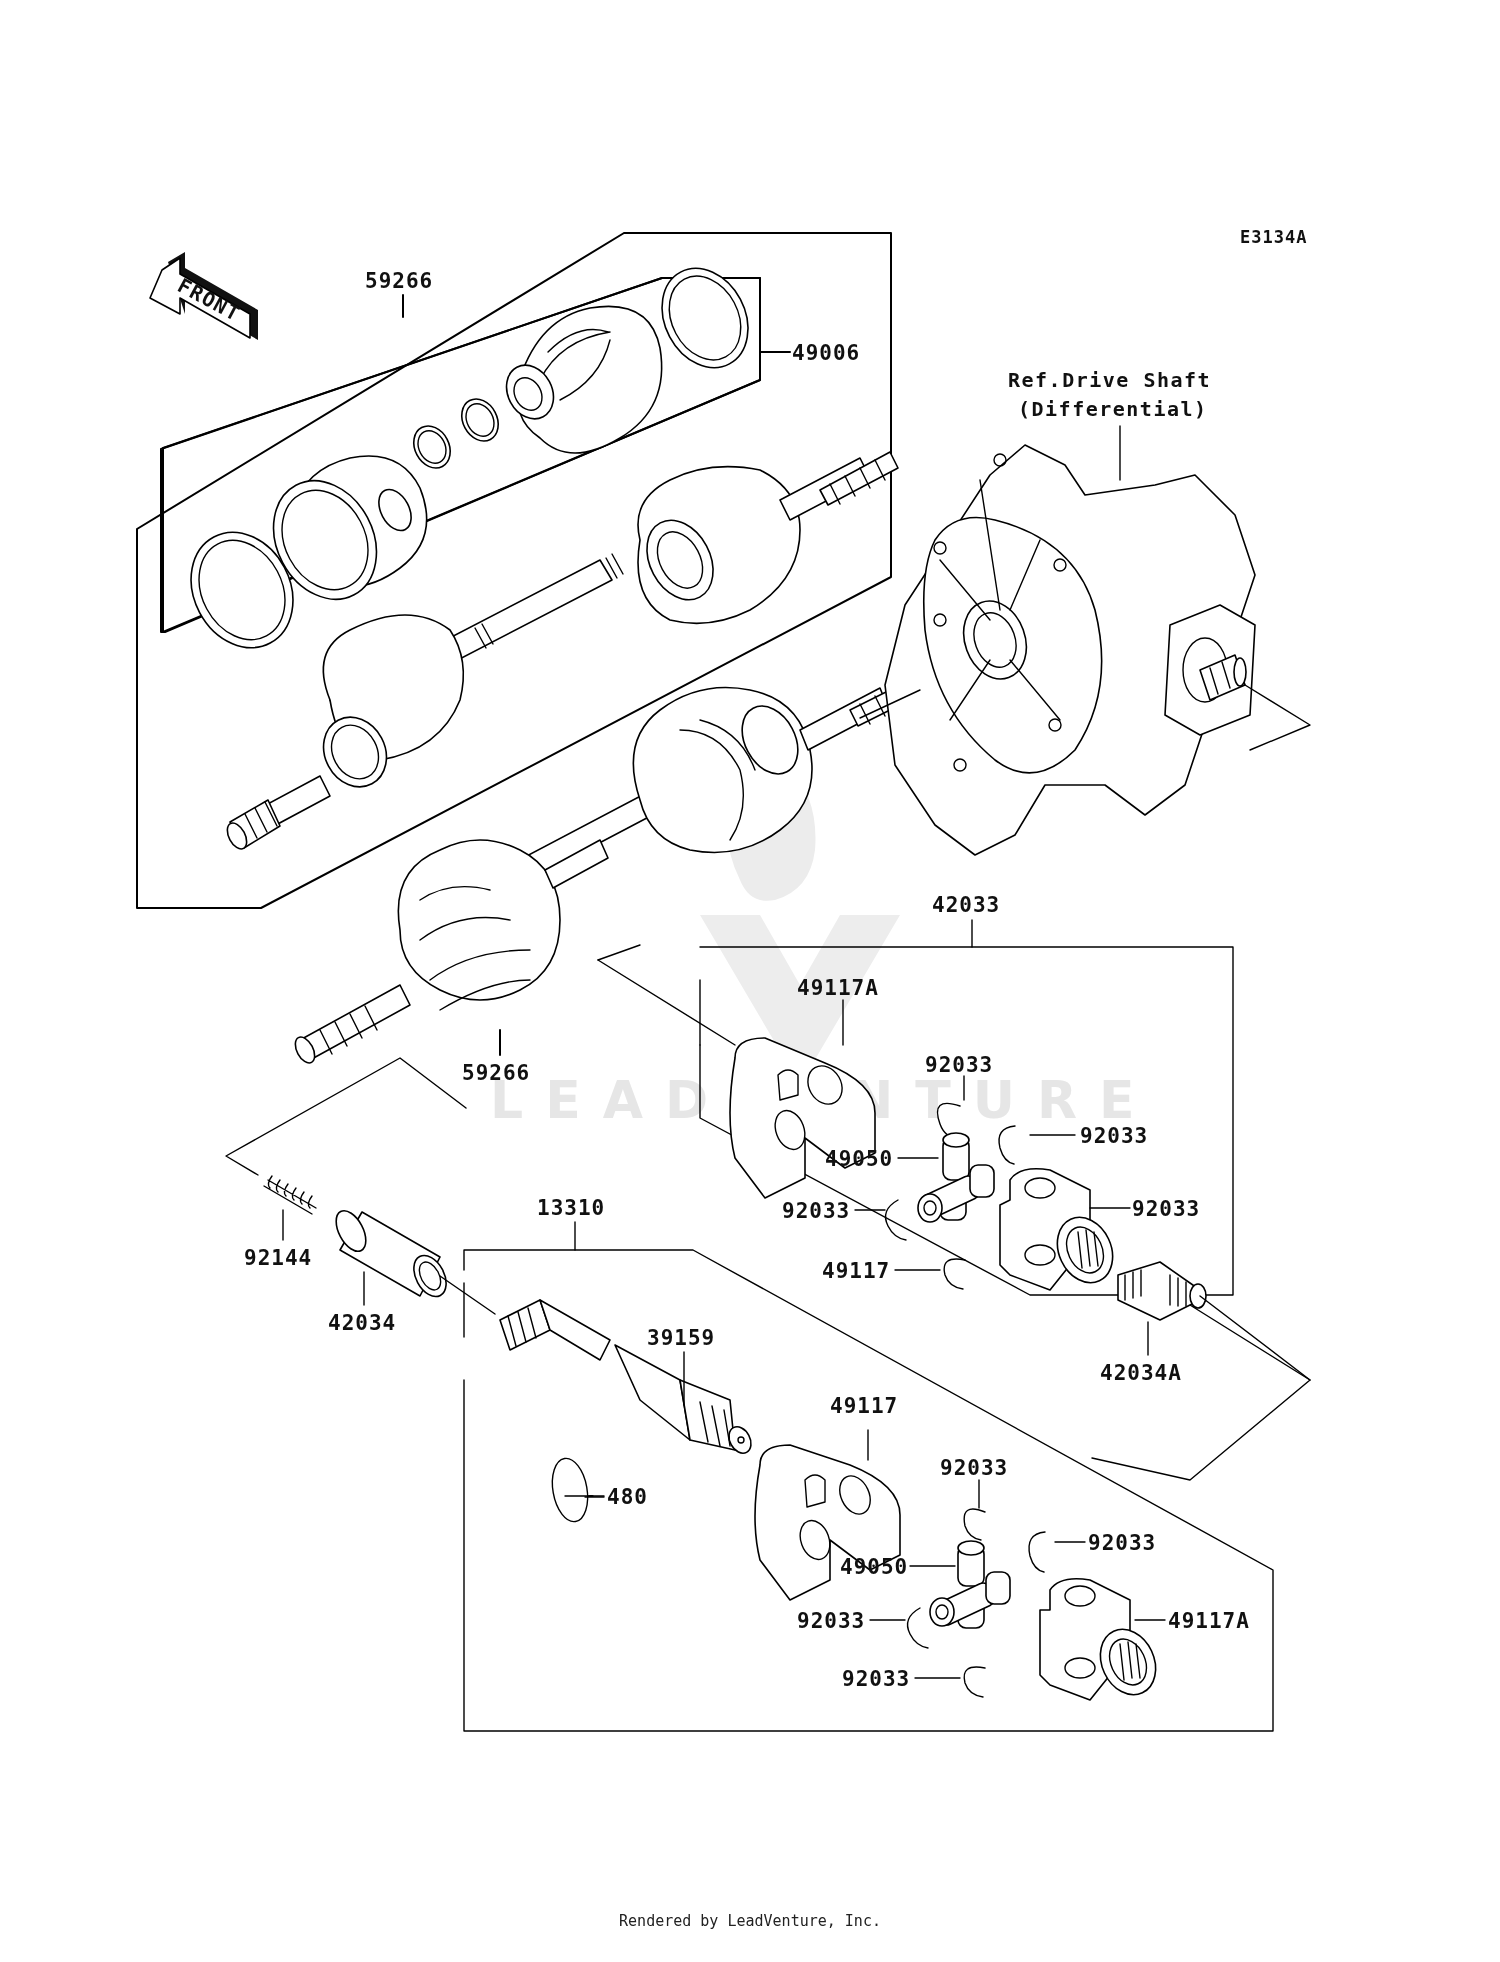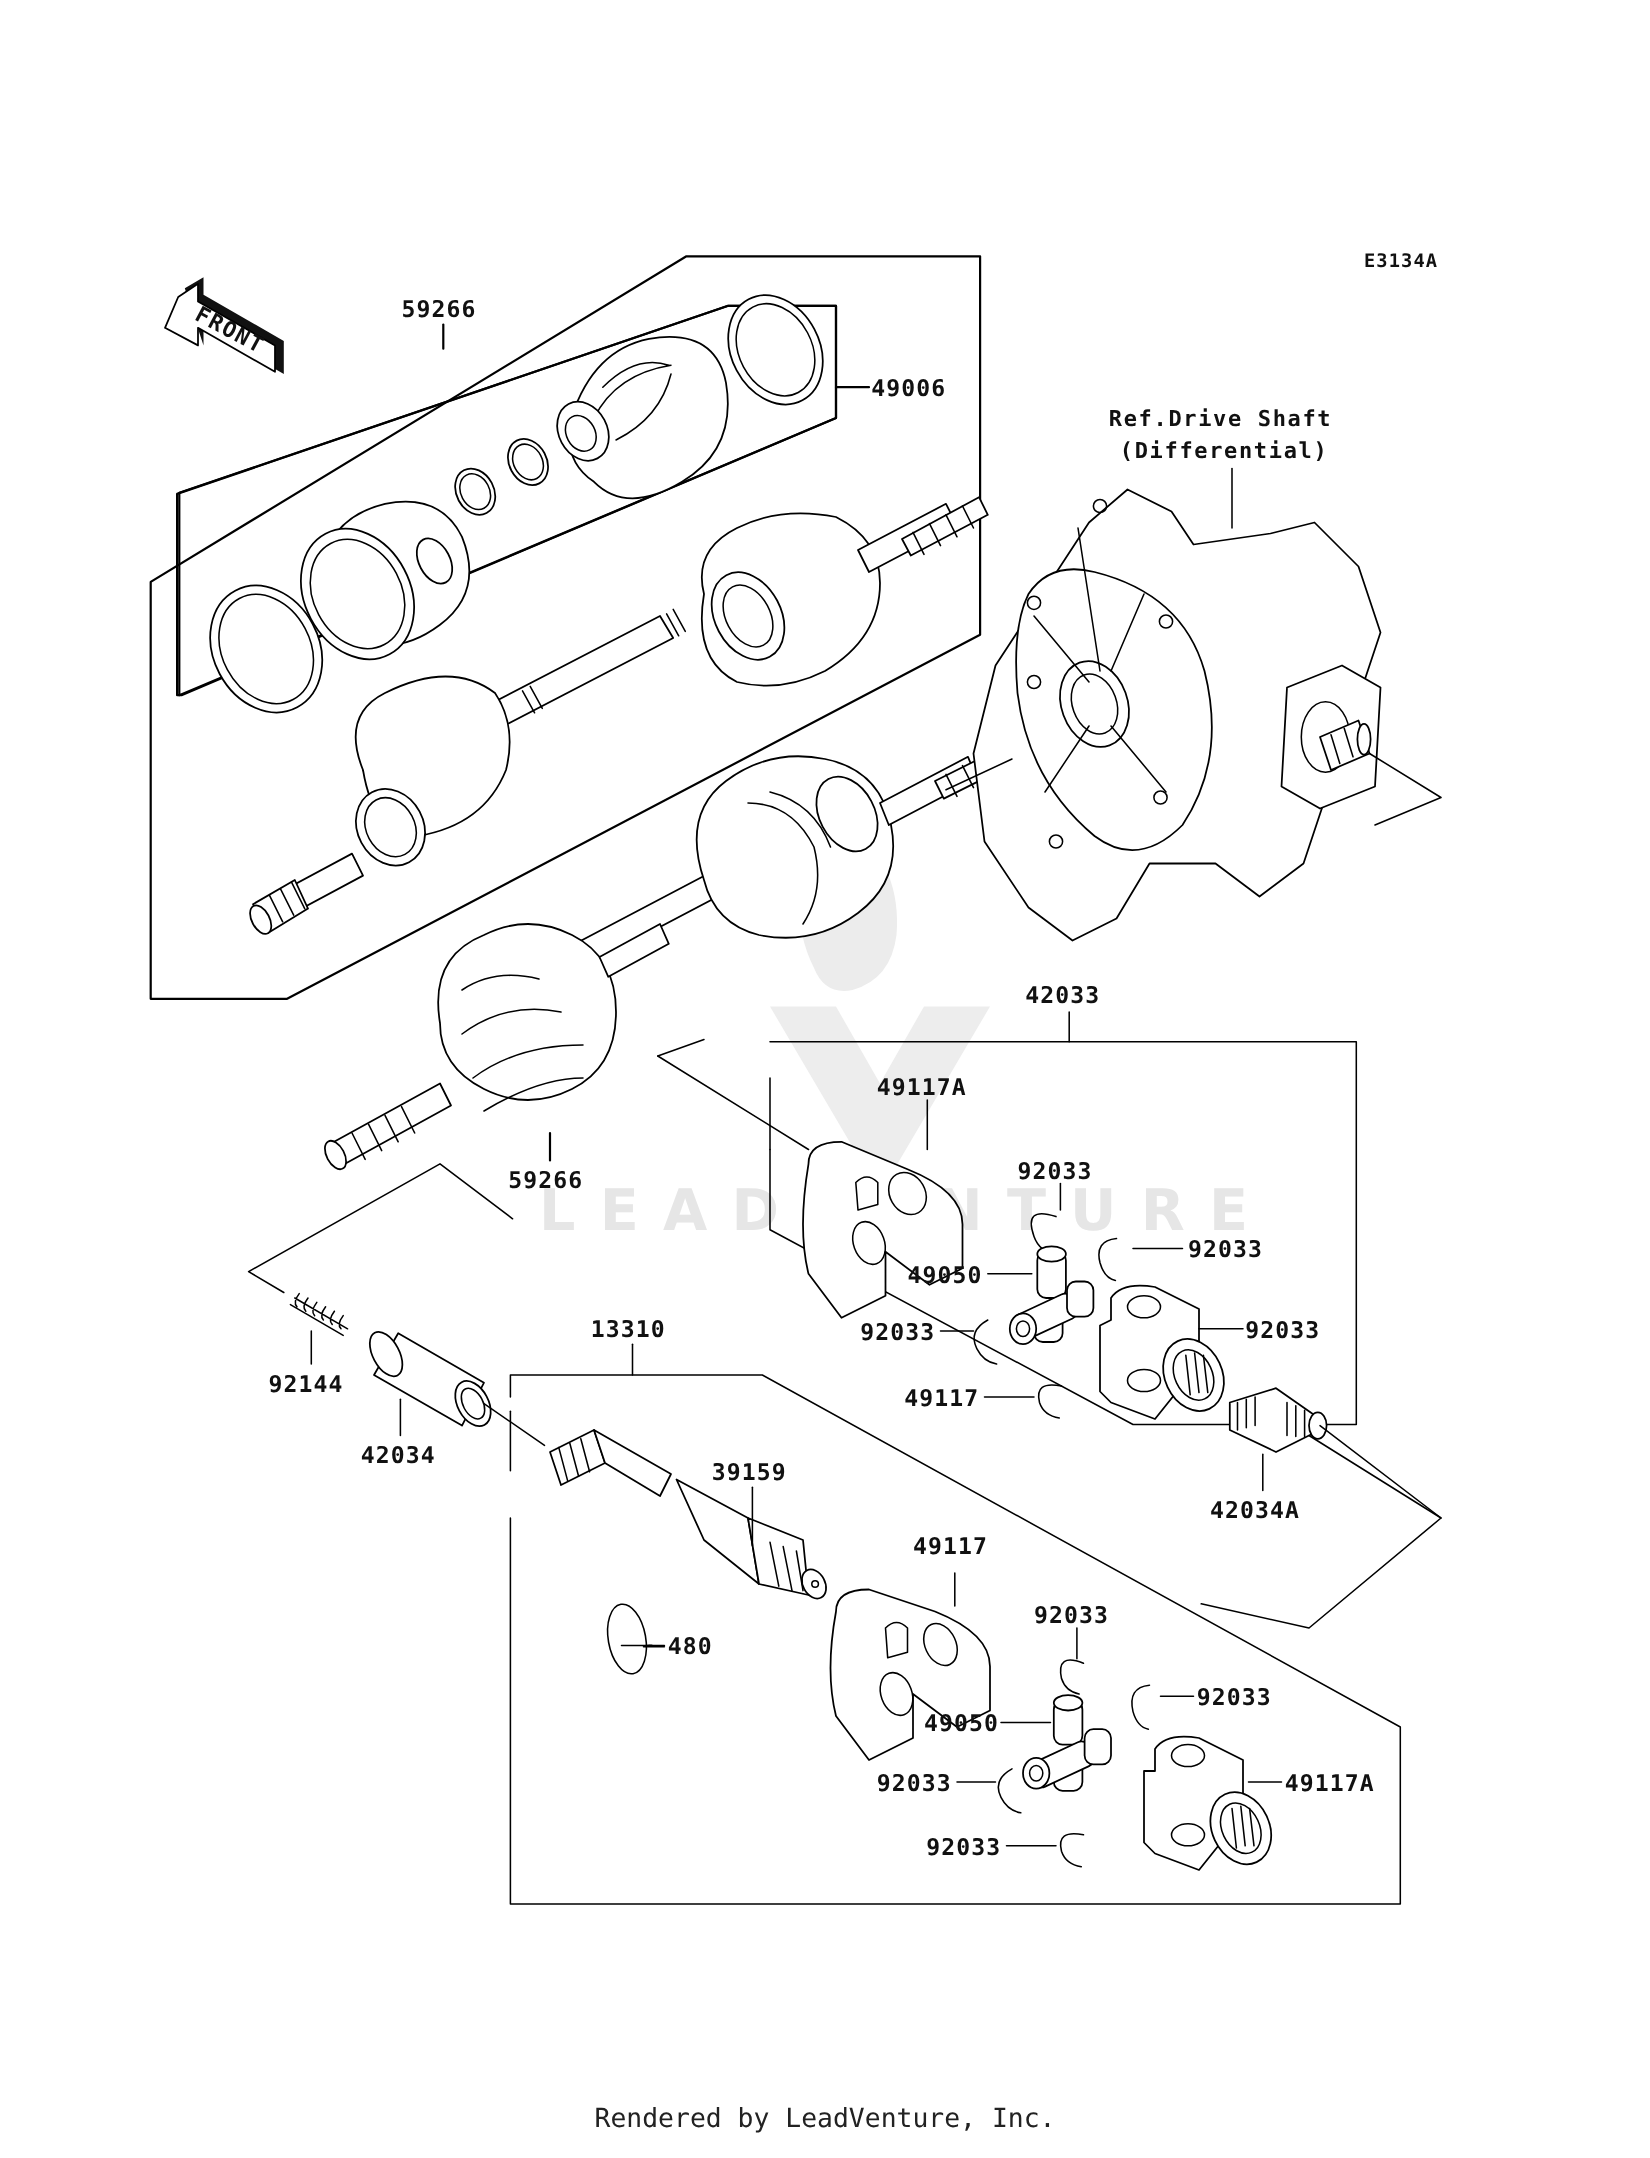--- a/index.html
+++ b/index.html
@@ -5,21 +5,21 @@
   html, body { margin: 0; padding: 0; background: #ffffff; }
   body { width: 1500px; height: 1962px; position: relative; overflow: hidden; font-family: "DejaVu Sans Mono", "Liberation Mono", monospace; }
   #diagram { position: absolute; left: 0; top: 0; width: 1500px; height: 1962px; }
   .ln { stroke: #000; stroke-width: 2; fill: none; stroke-linecap: round; stroke-linejoin: round; }
   .thin { stroke: #000; stroke-width: 1.4; fill: none; stroke-linecap: round; stroke-linejoin: round; }
   .part { stroke: #000; stroke-width: 1.6; fill: #fff; stroke-linejoin: round; }
   .lbl { font-family: "DejaVu Sans Mono", "Liberation Mono", monospace; font-weight: bold; font-size: 21px; fill: #111; letter-spacing: 1px; }
   .ref { font-family: "DejaVu Sans Mono", "Liberation Mono", monospace; font-weight: bold; font-size: 20px; fill: #111; letter-spacing: 1.5px; }
   .code { font-family: "DejaVu Sans Mono", "Liberation Mono", monospace; font-weight: bold; font-size: 17px; fill: #111; letter-spacing: 1px; }
   .wm { font-family: "DejaVu Sans", "Liberation Sans", sans-serif; font-size: 52px; fill: #e6e6e6; letter-spacing: 22px; font-weight: bold; }
-  .footer { position: absolute; left: 0; width: 1500px; top: 1912px; text-align: center; font-family: "DejaVu Sans Mono", "Liberation Mono", monospace; font-size: 24px; color: #222; }
+  .footer { position: absolute; left: 0; width: 1500px; top: 1912px; text-align: center; font-family: "DejaVu Sans Mono", "Liberation Mono", monospace; font-size: 15px; color: #222; }
 </style>
 </head>
 <body>
 
 <svg id="diagram" viewBox="0 0 1500 1962" xmlns="http://www.w3.org/2000/svg">
 
   <g opacity="1">
     <path d="M740 880 q-30 -60 10 -120 q10 40 30 50 q10 -30 -5 -60 q45 40 40 100 q-5 40 -40 50 q-25 5 -35 -20z" fill="#ececec"></path>
     <path d="M700 915 l60 0 l40 70 l40 -70 l60 0 l-100 170z" fill="#ededed"></path>
     <text class="wm" x="490" y="1118">LEADVENTURE</text>

